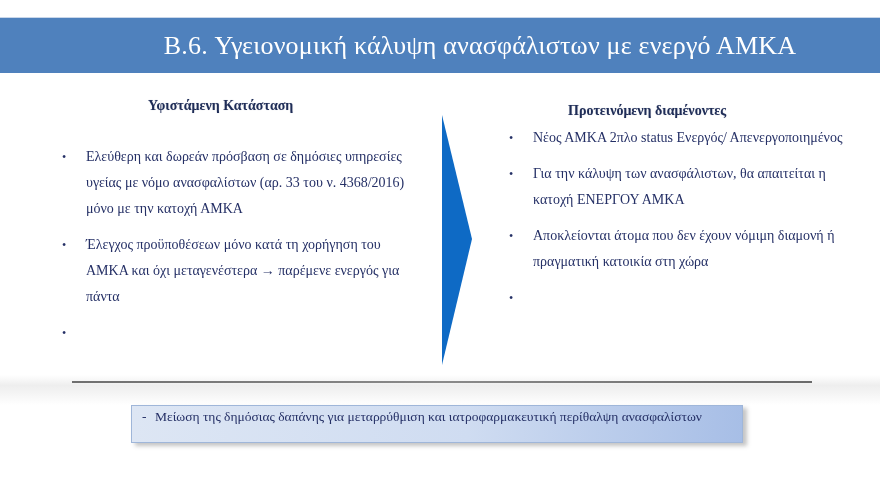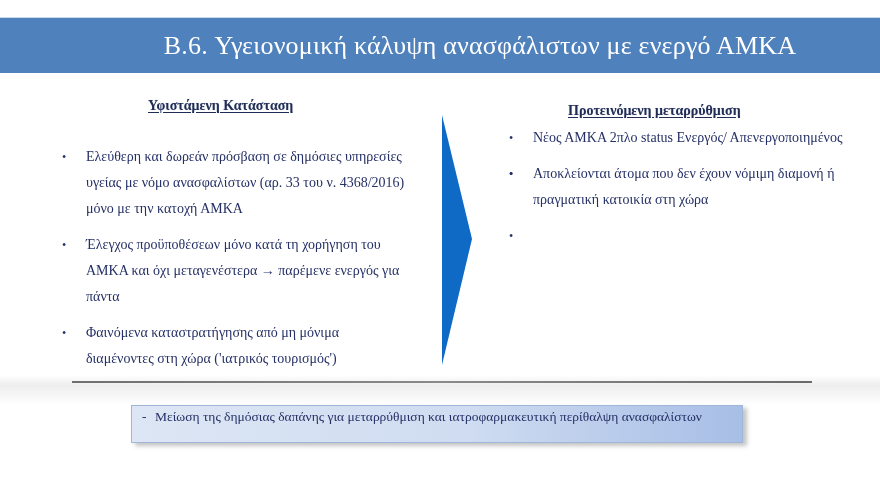--- a/index.html
+++ b/index.html
@@ -12,21 +12,21 @@
     position:absolute; left:0; top:17px; width:880px; height:55px;
     background:#4f81bd;
     border-top:1px solid #c9d7ea;
     display:flex; align-items:center; justify-content:center;padding-left:40px;
   }
   .title-bar span {
     color:#ffffff; font-size:26px; letter-spacing:0.2px;
   }
   .col-heading {
     position:absolute; font-size:14px; font-weight:bold; color:#1f2d57;
-    text-decoration:underline; text-underline-offset:2px;
+    text-underline-offset:2px;
     text-shadow:0 0 1px rgba(31,45,87,0.25);
   }
   .bullets {
     position:absolute; margin:0; padding:0; list-style:none;
     color:#253066; font-size:14px; line-height:26px;
   }
   .bullets li { position:relative; padding-left:28px; margin-bottom:10px; }
   .bullets li .dot {
     position:absolute; left:4px; top:0; color:#253066; font-size:12px;
   }
@@ -64,36 +64,36 @@
   <li>
     <span class="dot">•</span>
     <span>Ελεύθερη και δωρεάν πρόσβαση σε δημόσιες υπηρεσίες υγείας με νόμο ανασφαλίστων (αρ. 33 του ν. 4368/2016) μόνο με την κατοχή ΑΜΚΑ</span>
   </li>
   <li>
     <span class="dot">•</span>
     <span>Έλεγχος προϋποθέσεων μόνο κατά τη χορήγηση του ΑΜΚΑ και όχι μεταγενέστερα → παρέμενε ενεργός για πάντα</span>
   </li>
   <li>
     <span class="dot">•</span>
-    <span>Φαινόμενα καταστρατήγησης από μη μόνιμα διαμένοντες στη χώρα ('ιατρικός τουρισμός')</span>
   </li>
 </ul>
 
 <svg class="arrow" viewBox="0 0 30 250" preserveAspectRatio="none">
   <polygon points="0,0 30,124 0,250" fill="#0e6ac5"></polygon>
 </svg>
 
-<div class="col-heading" style="left:568px; top:103px;">Προτεινόμενη μεταρρύθμιση</div>
+<div class="col-heading" style="left:568px; top:103px;">Προτεινόμενη διαμένοντες</div>
 <ul class="bullets" style="left:505px; top:125px; width:345px;">
   <li>
     <span class="dot">•</span>
     <span>Νέος ΑΜΚΑ 2πλο status Ενεργός/ Απενεργοποιημένος</span>
   </li>
   <li>
     <span class="dot">•</span>
+    <span>Για την κάλυψη των ανασφάλιστων, θα απαιτείται η κατοχή ΕΝΕΡΓΟΥ ΑΜΚΑ</span>
   </li>
   <li>
     <span class="dot">•</span>
     <span>Αποκλείονται άτομα που δεν έχουν νόμιμη διαμονή ή πραγματική κατοικία στη χώρα</span>
   </li>
   <li>
     <span class="dot">•</span>
   </li>
 </ul>
 

